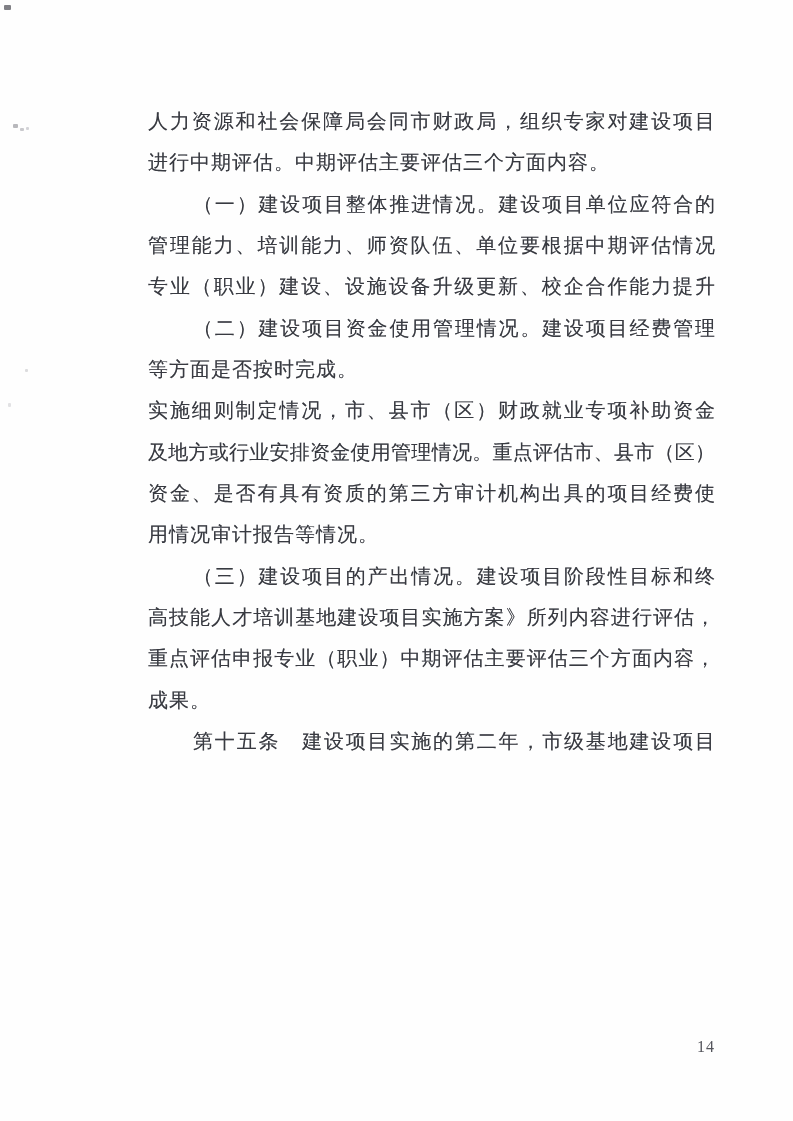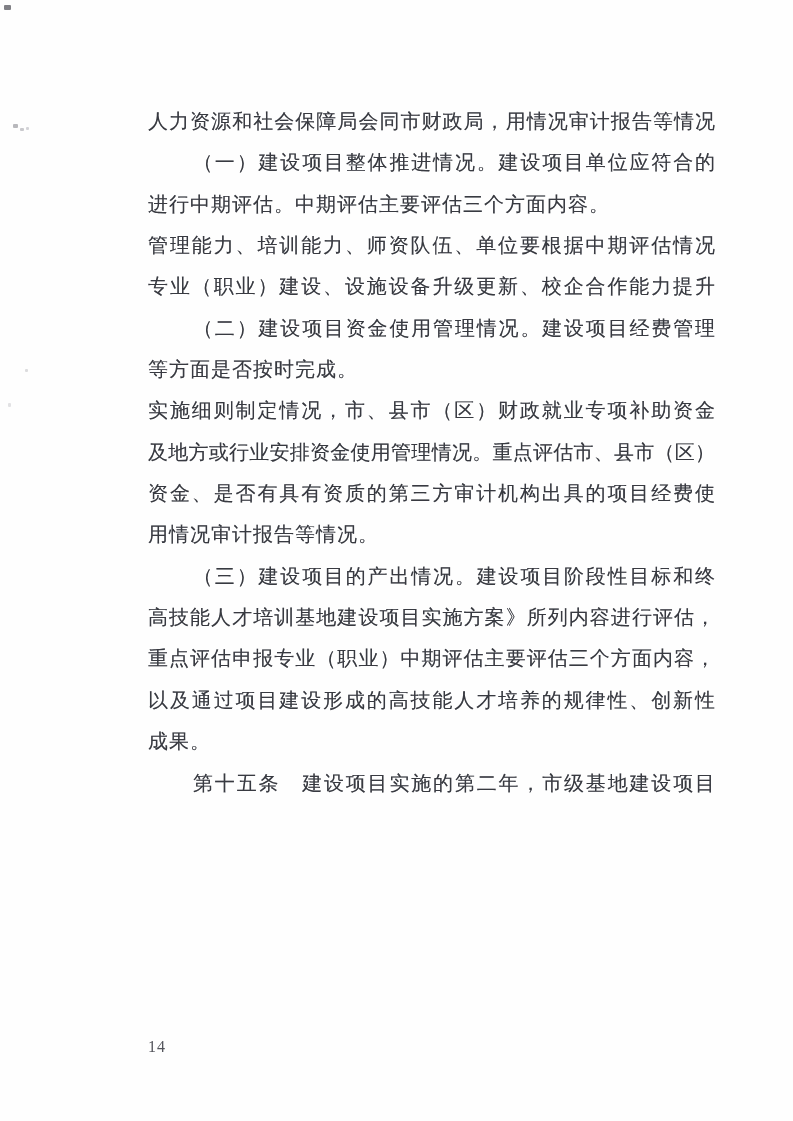--- a/index.html
+++ b/index.html
@@ -47,51 +47,50 @@
     text-justify: inter-character;
     letter-spacing: 0;
   }
   .line.indent { padding-left: 45px; }
 
   .page-number {
     position: absolute;
     left: 148px;
     width: 567px;
     top: 1038px;
-    text-align: left;
+    text-align: right;
     font-size: 16px;
     letter-spacing: 1px;
     color: #54555c;
   }
 </style>
 </head>
 <body>
 
 <div class="page">
   <div class="scan-mark mark-corner"></div>
   <div class="scan-mark mark-speck-1"></div>
   <div class="scan-mark mark-speck-2"></div>
   <div class="scan-mark mark-speck-3"></div>
   <div class="scan-mark mark-speck-4"></div>
   <div class="scan-mark mark-speck-5"></div>
 
   <div class="text-block" id="document-body">
-      <div class="line fill">人力资源和社会保障局会同市财政局，用情况审计报告等情况</div>
+      <div class="line fill">人力资源和社会保障局会同市财政局，组织专家对建设项目</div>
+      <div class="line">进行中期评估。中期评估主要评估三个方面内容。</div>
       <div class="line fill indent">（一）建设项目整体推进情况。建设项目单位应符合的</div>
-      <div class="line">进行中期评估。中期评估主要评估三个方面内容。</div>
       <div class="line fill">管理能力、培训能力、师资队伍、单位要根据中期评估情况</div>
       <div class="line fill">专业（职业）建设、设施设备升级更新、校企合作能力提升</div>
       <div class="line fill indent">（二）建设项目资金使用管理情况。建设项目经费管理</div>
       <div class="line">等方面是否按时完成。</div>
       <div class="line fill">实施细则制定情况，市、县市（区）财政就业专项补助资金</div>
       <div class="line fill">及地方或行业安排资金使用管理情况。重点评估市、县市（区）</div>
       <div class="line fill">资金、是否有具有资质的第三方审计机构出具的项目经费使</div>
       <div class="line">用情况审计报告等情况。</div>
       <div class="line fill indent">（三）建设项目的产出情况。建设项目阶段性目标和终</div>
       <div class="line fill">高技能人才培训基地建设项目实施方案》所列内容进行评估，</div>
       <div class="line fill">重点评估申报专业（职业）中期评估主要评估三个方面内容，</div>
-      <div class="line fill">以及通过项目建设形成的高技能人才培养的规律性、创新性</div>
       <div class="line">成果。</div>
       <div class="line fill indent">第十五条　建设项目实施的第二年，市级基地建设项目</div>
     </div>
 
   <div class="page-number">14</div>
 </div>
 
 </body></html>

